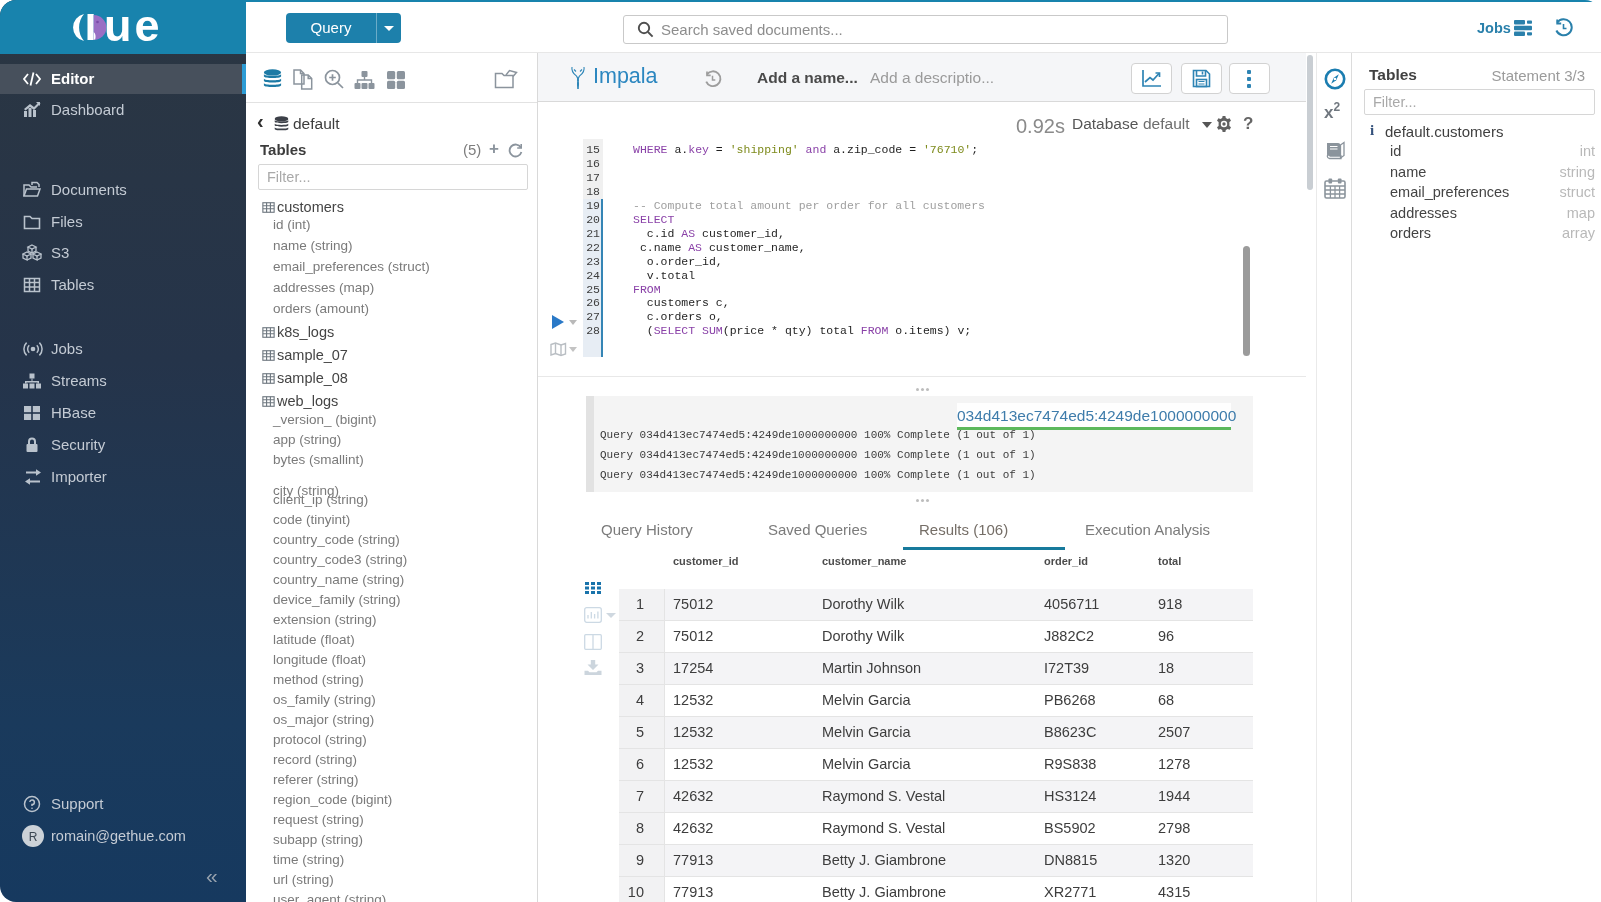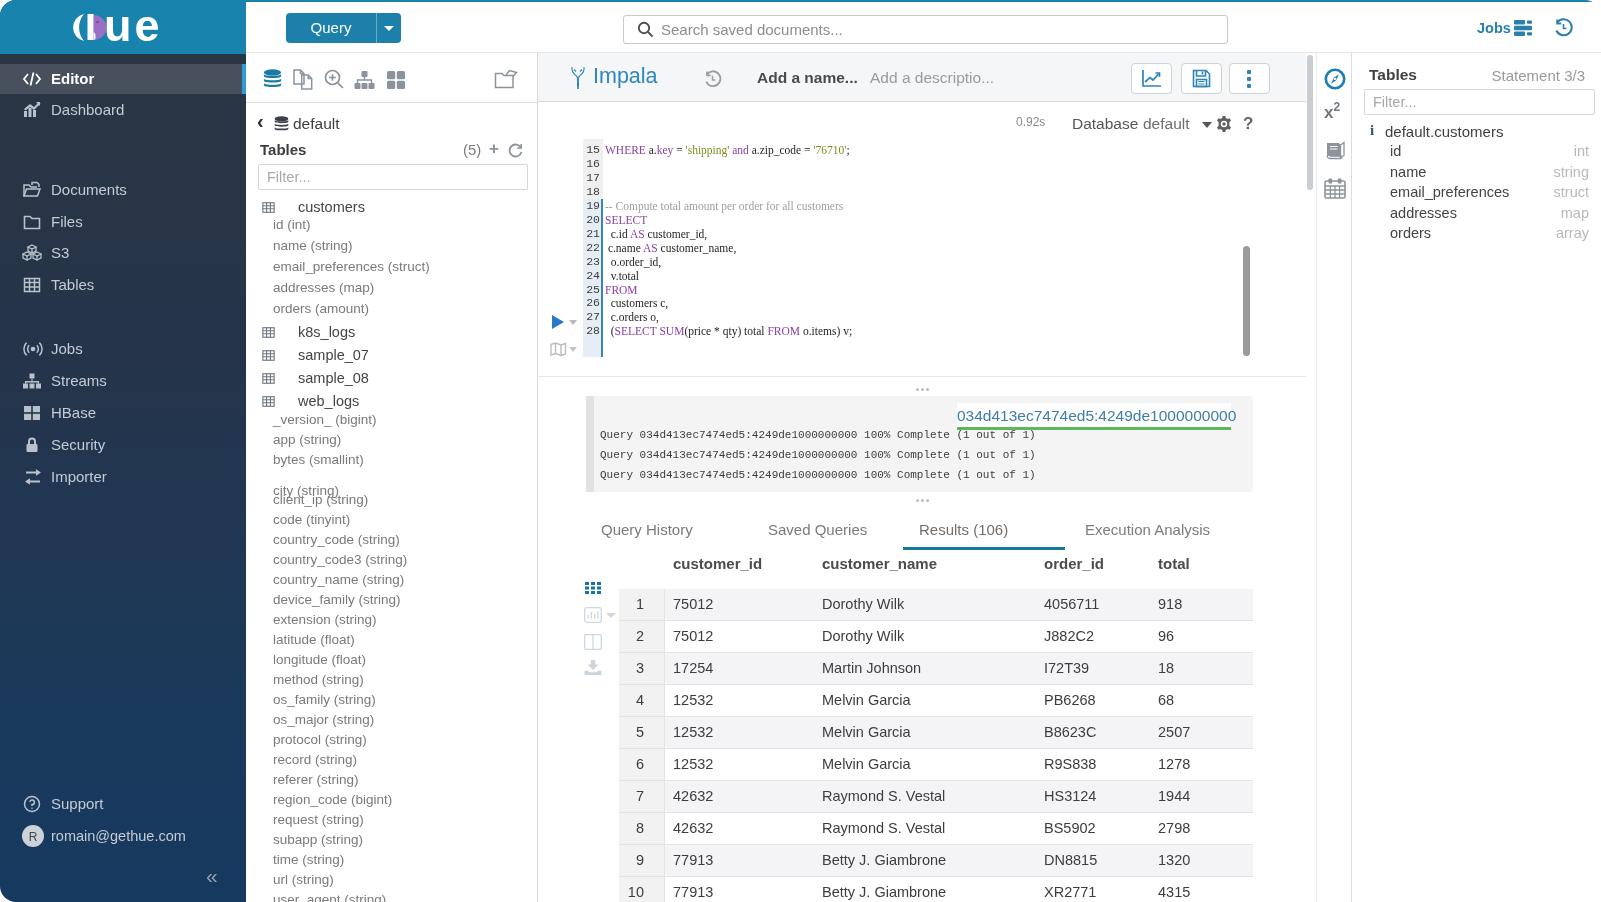--- a/index.html
+++ b/index.html
@@ -28,34 +28,34 @@
 #querybtn .sep { position:absolute; left:90px; top:0; width:1px; height:30px; background:rgba(255,255,255,0.35); }
 #querybtn .car { position:absolute; left:98px; top:13px; width:0; height:0;
   border-left:5px solid transparent; border-right:5px solid transparent; border-top:5px solid #fff; }
 #searchbox { position:absolute; left:377px; top:13px; width:605px; height:29px;
   border:1px solid #c9c9c9; border-radius:3px; color:#8d8d8d; font-size:15px; line-height:27px; }
 
 
 #leftpanel { left:246px; top:53px; width:292px; height:849px; background:#fff;
   border-right:1px solid #d9d9d9; }
 #ltoolbar { position:absolute; left:0; top:0; width:291px; height:50px; border-bottom:1px solid #e2e2e2; }
-.tname { color:#444; font-size:14.5px;margin-left:21px; }
+.tname { color:#444; font-size:14.5px; }
 .tcol { color:#7a7a7a; font-size:13.5px; }
 
 
 #edheader { left:538px; top:53px; width:768px; height:49px; background:#f5f6f8; border-bottom:1px solid #d9d9d9; }
 .hbtn { position:absolute; top:10px; width:41px; height:31px; background:#fff;
   border:1px solid #d2d2d2; border-radius:4px; }
 
 
 #gutter { left:583px; top:139px; width:20px; height:218px; background:#f0f0f0; }
 #gutterhl { left:583px; top:199px; width:20px; height:158px; background:#e7edf4; border-right:2px solid #3585b5; }
 .gnum { position:absolute; left:583px; width:17px; text-align:right; font-family:"Liberation Mono",monospace;
   font-size:11.5px; color:#3d3d3d; line-height:14px; }
-.cline { position:absolute; left:605px; font-family:Liberation Serif, serif; font-size:11.5px;
+.cline { position:absolute; left:633px; font-family:Liberation Mono, monospace; font-size:11.5px;
   color:#1f1f1f; line-height:14px; white-space:pre; }
 .kw { color:#8a42a8; }
 .str { color:#7d8a1b; }
 .cmt { color:#9f9f9f; }
 
 
 #logbox { left:586px; top:396px; width:667px; height:96px; background:#f4f4f4; }
 #logbox .strip { position:absolute; left:0; top:0; width:8px; height:96px; background:#e2e2e2; }
 .logline { position:absolute; left:14px; font-family:Liberation Mono, monospace; font-size:11px; color:#3c3c3c;margin-top:28px; }
 #idtip { left:957px; top:403px; width:274px; height:27px; background:rgba(255,255,255,0.87);
@@ -65,27 +65,27 @@
 
 .tab { position:absolute; top:521px; font-size:15px; color:#7b7b7b; }
 #tab-underline { left:903px; top:547px; width:162px; height:3px; background:#177a9c; }
 
 
 .rrow { position:absolute; left:619px; width:634px; height:32px; border-bottom:1px solid #e4e4e4; }
 .rnum { position:absolute; left:0; top:0; width:46px; height:31px; background:#f2f2f3;
   border-right:1px solid #e4e4e4; text-align:right; padding-right:20px;
   color:#3d3d3d; font-size:14.5px; line-height:31px; }
 .rc { position:absolute; top:0; height:31px; line-height:31px; color:#3d3d3d; font-size:14.5px; }
-.hcell { position:absolute; top:555px; font-weight:bold; color:#4c4c4c; font-size:15px; }
+.hcell { position:absolute; top:555px; font-weight:bold; color:#4c4c4c; font-size:11px; }
 
 
 #rstrip { left:1316px; top:53px; width:36px; height:849px; background:#fff; border-left:1px solid #eaeaea; border-right:1px solid #dcdcdc; }
 #rpanel { left:1353px; top:53px; width:248px; height:849px; background:#fff; }
 .rcolname { position:absolute; left:37px; color:#444; font-size:14.5px; }
-.rcoltype { position:absolute; right:12px; color:#b9b9b9; font-size:14.5px; }
+.rcoltype { position:absolute; right:6px; color:#b9b9b9; font-size:14.5px; }
 </style>
 </head>
 <body>
 <div id="page">
 
   <div id="sidebar" class="abs">
     <div id="mast">
       <svg width="110" height="30" viewBox="0 0 110 30" style="position:absolute;left:70px;top:12px">
         <path d="M14 2 A13.8 13.8 0 0 0 14 29 A21 21 0 0 1 14 2 Z" fill="#fff"></path>
         <rect x="17.5" y="2" width="6.2" height="26" fill="#fff"></rect>
@@ -457,21 +457,21 @@
           </g>
         </svg>
     </div>
     <div class="hbtn" style="left:691px">
       <div style="position:absolute;left:17px;top:6px;width:4px;height:4px;background:#2e84b4;border-radius:1px"></div>
       <div style="position:absolute;left:17px;top:13px;width:4px;height:4px;background:#2e84b4;border-radius:1px"></div>
       <div style="position:absolute;left:17px;top:20px;width:4px;height:4px;background:#2e84b4;border-radius:1px"></div>
     </div>
   </div>
   <div id="mainbody">
-    <div class="abs" style="left:1016px;top:115px;color:#8a8a8a;font-size:12px">0.92s</div>
+    <div class="abs" style="left:1016px;top:115px;color:#8a8a8a;font-size:20px">0.92s</div>
     <div class="abs" style="left:1072px;top:115px;color:#565656;font-size:15.5px">Database</div>
     <div class="abs" style="left:1143px;top:115px;color:#6d6d6d;font-size:15.5px">default</div>
     <div class="abs" style="left:1202px;top:122px;width:0;height:0;border-left:5px solid transparent;border-right:5px solid transparent;border-top:6px solid #555"></div>
     <svg width="18" height="18" viewBox="0 0 18 18" style="position:absolute;left:1215px;top:115px">
         <path fill="#616161" d="M9 5.8 A3.2 3.2 0 1 0 9 12.2 A3.2 3.2 0 1 0 9 5.8 M9 7.3 A1.7 1.7 0 1 1 9 10.7 A1.7 1.7 0 1 1 9 7.3 M7.6 1 L10.4 1 L10.8 3.1 L12.6 4.1 L14.6 3.3 L16 5.7 L14.4 7.1 L14.4 10.9 L16 12.3 L14.6 14.7 L12.6 13.9 L10.8 14.9 L10.4 17 L7.6 17 L7.2 14.9 L5.4 13.9 L3.4 14.7 L2 12.3 L3.6 10.9 L3.6 7.1 L2 5.7 L3.4 3.3 L5.4 4.1 L7.2 3.1 Z"></path>
       </svg>
     <div class="abs" style="left:1243px;top:114px;color:#666;font-size:17px;font-weight:bold">?</div>
 
     <div class="abs" style="left:552px;top:315px;width:0;height:0;border-top:7px solid transparent;border-bottom:7px solid transparent;border-left:12px solid #2a79c7"></div>
     <div class="abs" style="left:569px;top:320px;width:0;height:0;border-left:4px solid transparent;border-right:4px solid transparent;border-top:5px solid #b9b9b9"></div>

